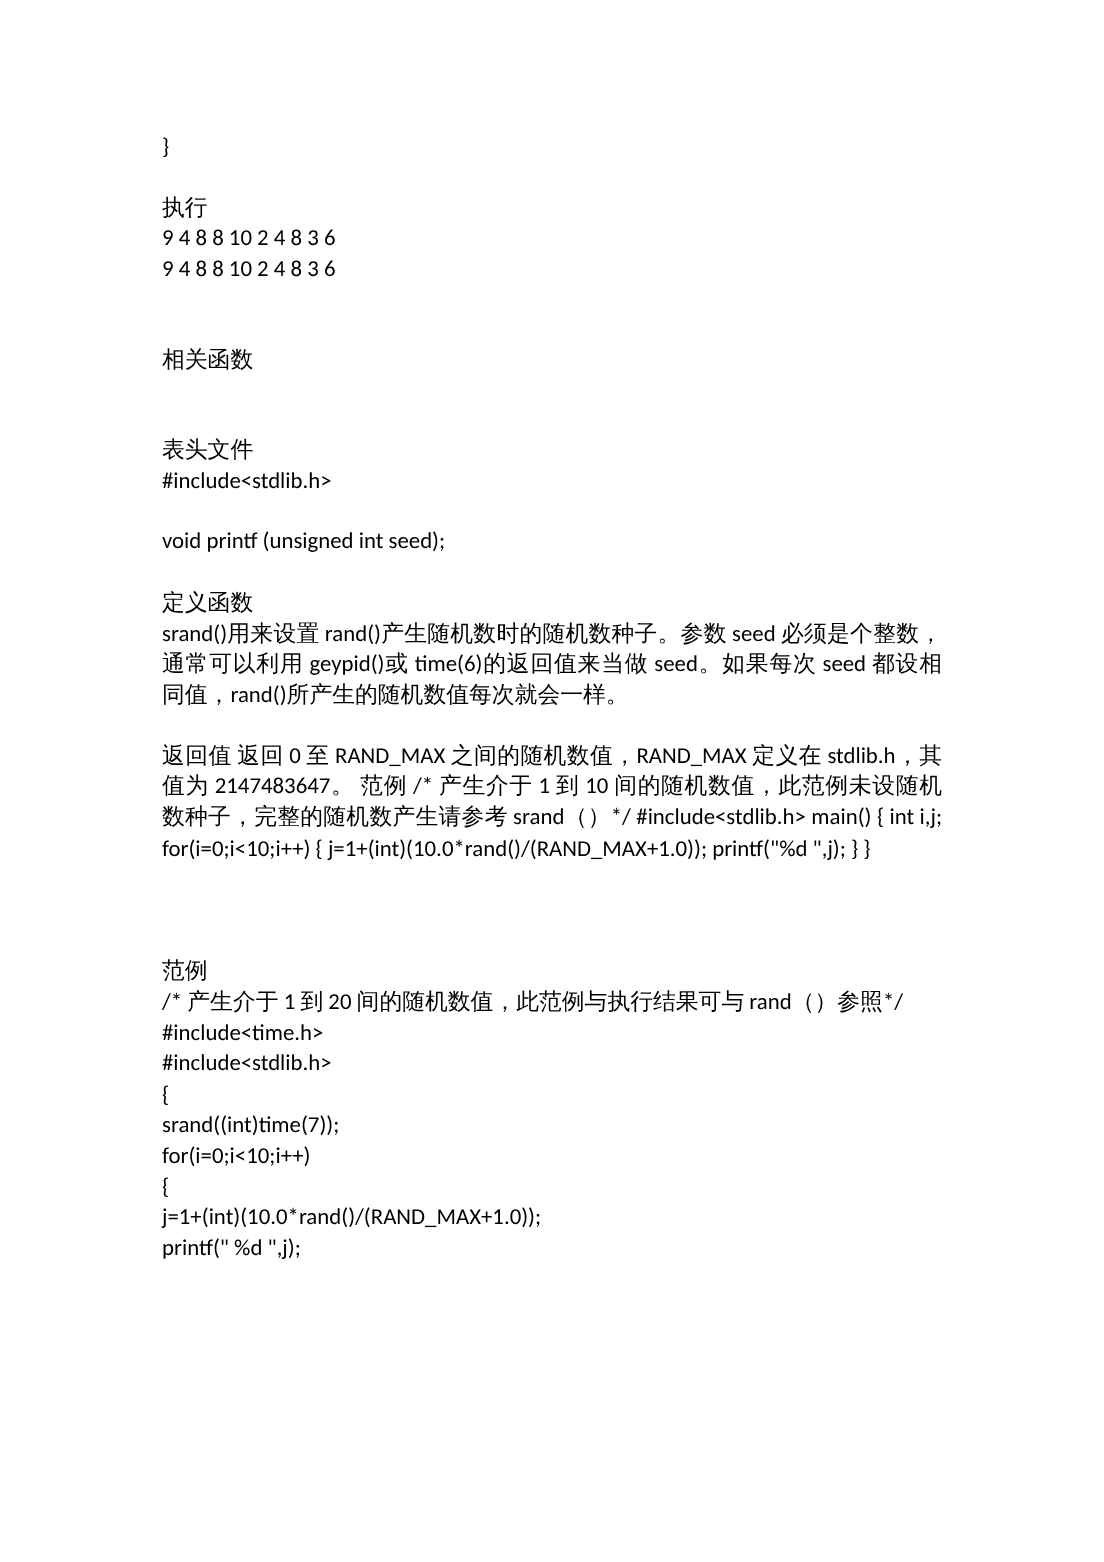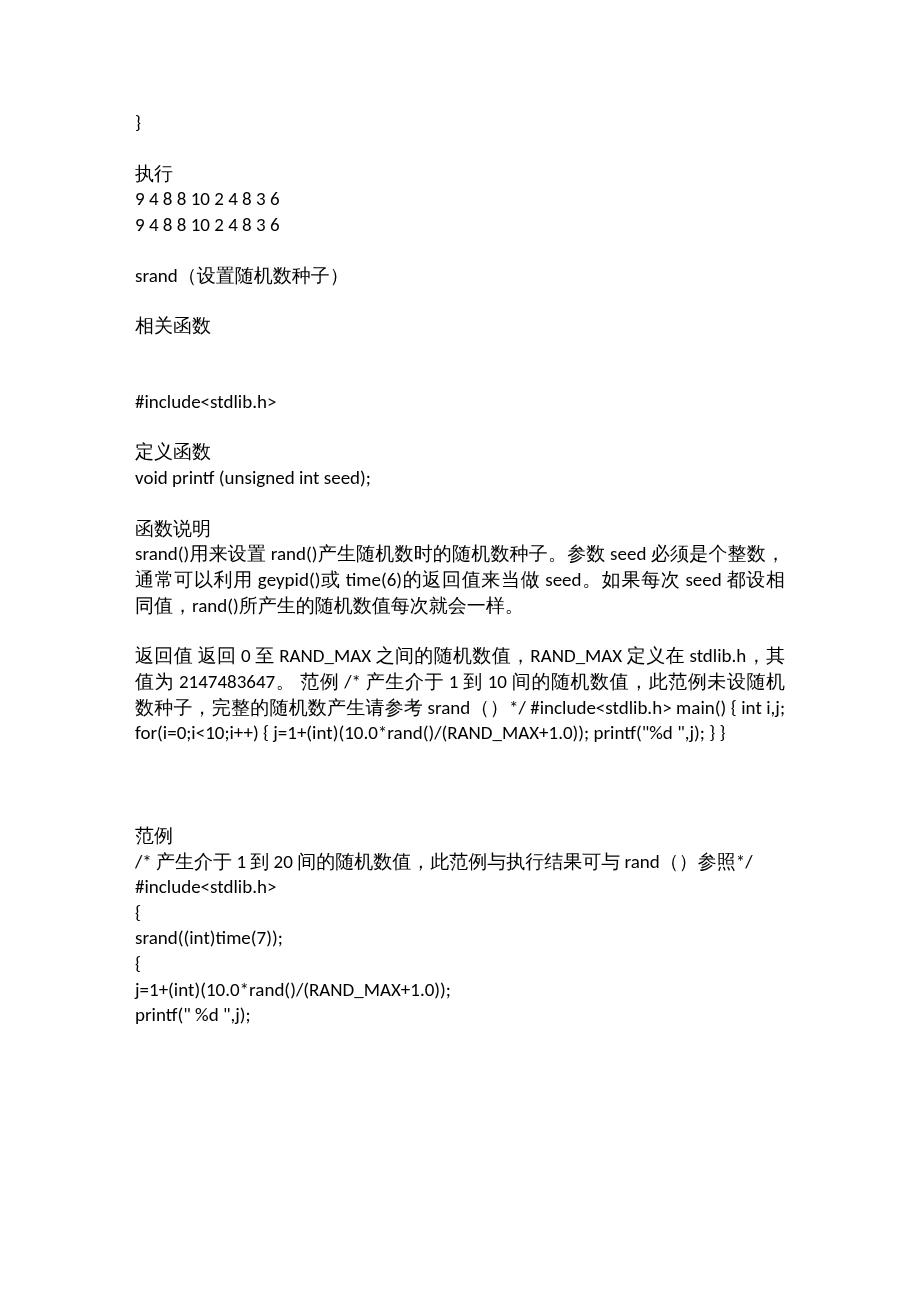--- a/index.html
+++ b/index.html
@@ -35,46 +35,47 @@
 <div class="page">
 
   <p class="para">}</p>
   <div class="spacer"></div>
 
   <p class="para">执行</p>
   <p class="para">9 4 8 8 10 2 4 8 3 6</p>
   <p class="para">9 4 8 8 10 2 4 8 3 6</p>
   <div class="spacer"></div>
 
-  <p class="para">srand（设置随机数种子）</p>
   <div class="spacer"></div>
 
   <p class="para">相关函数</p>
   <div class="spacer"></div>
 
   <div class="spacer"></div>
 
+  <p class="para">表头文件</p>
   <p class="para">#include&lt;stdlib.h&gt;</p>
   <div class="spacer"></div>
 
-  <p class="para">定义函数</p>
   <p class="para">void printf (unsigned int seed);</p>
   <div class="spacer"></div>
 
-  <p class="para">函数说明</p>
+  <p class="para">定义函数</p>
   <p class="para">srand()用来设置 rand()产生随机数时的随机数种子。参数 seed 必须是个整数，通常可以利用 geypid()或 time(6)的返回值来当做 seed。如果每次 seed 都设相同值，rand()所产生的随机数值每次就会一样。</p>
   <div class="spacer"></div>
 
   <p class="para">返回值  返回 0 至 RAND_MAX 之间的随机数值，RAND_MAX 定义在 stdlib.h，其值为 2147483647。 范例 /* 产生介于 1 到 10 间的随机数值，此范例未设随机数种子，完整的随机数产生请参考 srand（）*/ #include&lt;stdlib.h&gt; main() { int i,j; for(i=0;i&lt;10;i++) { j=1+(int)(10.0*rand()/(RAND_MAX+1.0)); printf("%d ",j); } }</p>
   <div class="spacer-big"></div>
 
   <div class="spacer"></div>
 
   <p class="para">范例</p>
   <p class="para">/* 产生介于 1 到 20 间的随机数值，此范例与执行结果可与 rand（）参照*/</p>
+  <p class="para">#include&lt;time.h&gt;</p>
   <p class="para">#include&lt;stdlib.h&gt;</p>
   <p class="para">{</p>
   <p class="para">srand((int)time(7));</p>
+  <p class="para">for(i=0;i&lt;10;i++)</p>
   <p class="para">{</p>
   <p class="para">j=1+(int)(10.0*rand()/(RAND_MAX+1.0));</p>
   <p class="para">printf(" %d ",j);</p>
 
 </div>
 
 </body></html>

